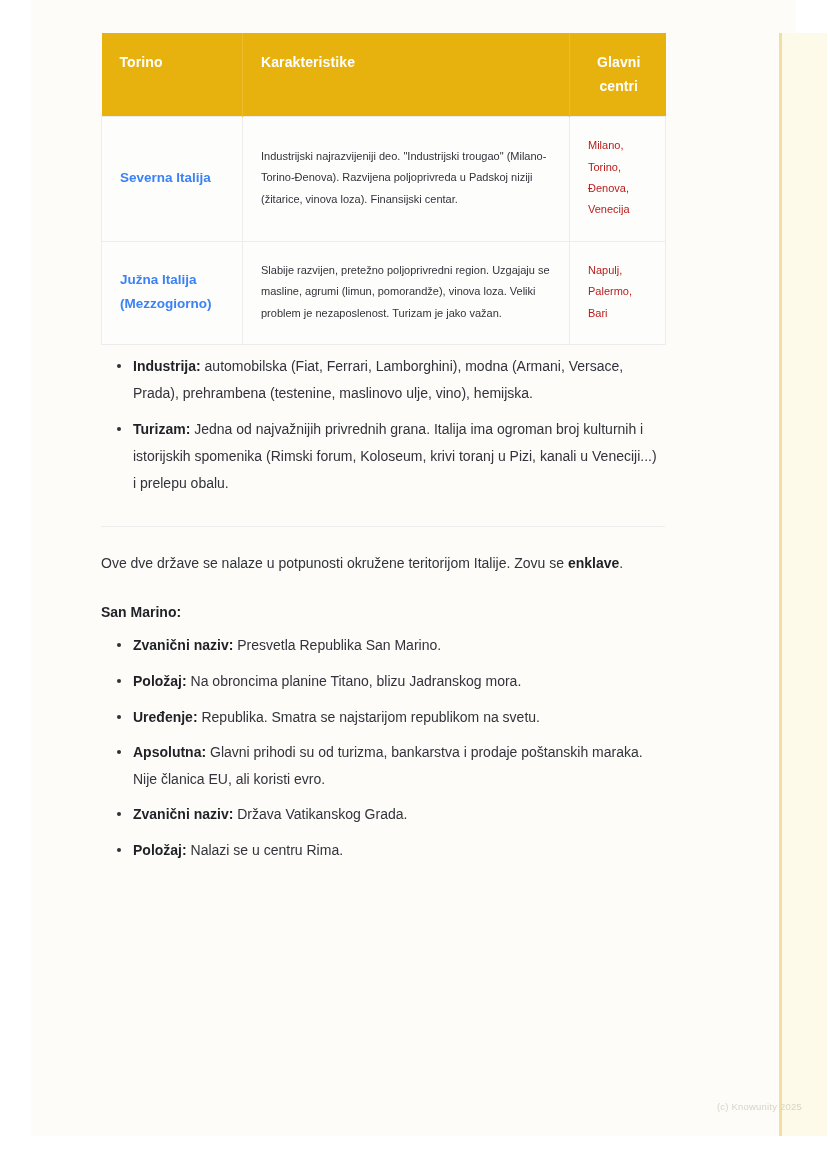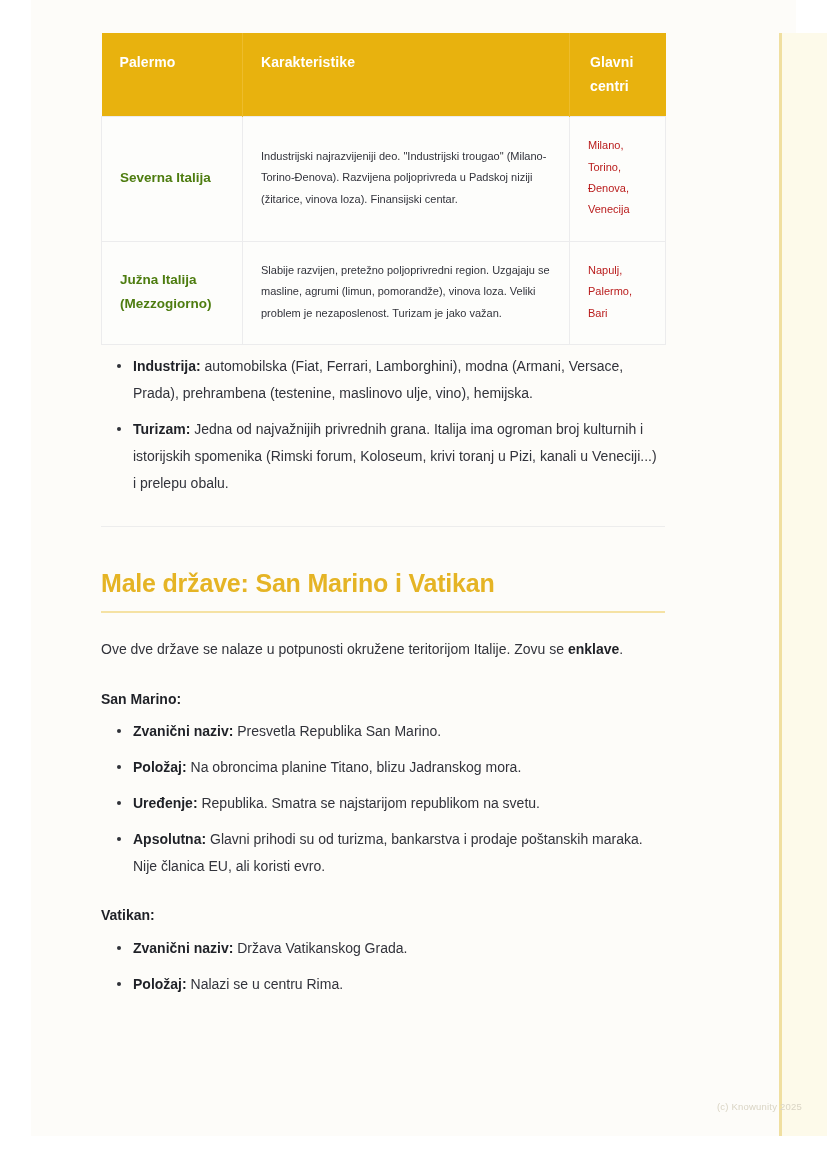--- a/index.html
+++ b/index.html
@@ -67,34 +67,35 @@
     text-align: left;
     vertical-align: top;
     padding: 17px 18px 18px 18px;
     line-height: 1.72;
     border-right: 1px solid #edbc2c;
     letter-spacing: .1px;
   }
   table.region-table thead th:last-child { border-right: none; }
   table.region-table thead th.hdr-center {
     padding-left: 20px;
+    text-align: center;
   }
 
   table.region-table tbody td {
     background: #fdfdfb;
     border: 1px solid #ececed;
     padding: 18px 18px 20px 18px;
     vertical-align: middle;
     color: #32333b;
     line-height: 1.95;
     font-size: 11px;
   }
   table.region-table tbody td.region-name {
     font-weight: 700;
-    color: #4d7c0f;
+    color: #3b82f6;
     font-size: 13.5px;
     line-height: 1.75;
   }
   table.region-table tbody td.centers {
     line-height: 1.95;
     color: #b91c1c;
   }
 
   
   ul.doc-list {
@@ -185,21 +186,21 @@
   <div id="content">
 
     <table class="region-table">
       <colgroup>
           <col class="c1">
           <col class="c2">
           <col class="c3">
         </colgroup>
       <thead>
         <tr>
-          <th>Palermo</th>
+          <th>Torino</th>
           <th>Karakteristike</th>
           <th class="hdr-center">Glavni centri</th>
         </tr>
       </thead>
       <tbody>
         <tr>
           <td class="region-name">Severna Italija</td>
           <td>Industrijski najrazvijeniji deo. "Industrijski trougao" (Milano-Torino-Đenova). Razvijena poljoprivreda u Padskoj niziji (žitarice, vinova loza). Finansijski centar.</td>
           <td class="centers">Milano, Torino, Đenova, Venecija</td>
         </tr>
@@ -215,42 +216,40 @@
       <li>
         <b>Industrija:</b><span> automobilska (Fiat, Ferrari, Lamborghini), modna (Armani, Versace, Prada), prehrambena (testenine, maslinovo ulje, vino), hemijska.</span>
       </li>
       <li>
         <b>Turizam:</b><span> Jedna od najvažnijih privrednih grana. Italija ima ogroman broj kulturnih i istorijskih spomenika (Rimski forum, Koloseum, krivi toranj u Pizi, kanali u Veneciji...) i prelepu obalu.</span>
       </li>
     </ul>
 
     <hr class="sep">
 
-    <h2 class="section-title">Male države: San Marino i Vatikan</h2>
 
     <p class="para"><span>Ove dve države se nalaze u potpunosti okružene teritorijom Italije. Zovu se </span><b>enklave</b><span>.</span></p>
 
     <p class="sub-label">San Marino:</p>
 
     <ul class="doc-list list-block block-tight">
       <li>
         <b>Zvanični naziv:</b><span> Presvetla Republika San Marino.</span>
       </li>
       <li>
         <b>Položaj:</b><span> Na obroncima planine Titano, blizu Jadranskog mora.</span>
       </li>
       <li>
         <b>Uređenje:</b><span> Republika. Smatra se najstarijom republikom na svetu.</span>
       </li>
       <li>
         <b>Apsolutna:</b><span> Glavni prihodi su od turizma, bankarstva i prodaje poštanskih maraka. Nije članica EU, ali koristi evro.</span>
       </li>
     </ul>
 
-    <p class="sub-label">Vatikan:</p>
 
     <ul class="doc-list list-block block-tight">
       <li>
         <b>Zvanični naziv:</b><span> Država Vatikanskog Grada.</span>
       </li>
       <li>
         <b>Položaj:</b><span> Nalazi se u centru Rima.</span>
       </li>
     </ul>
 

